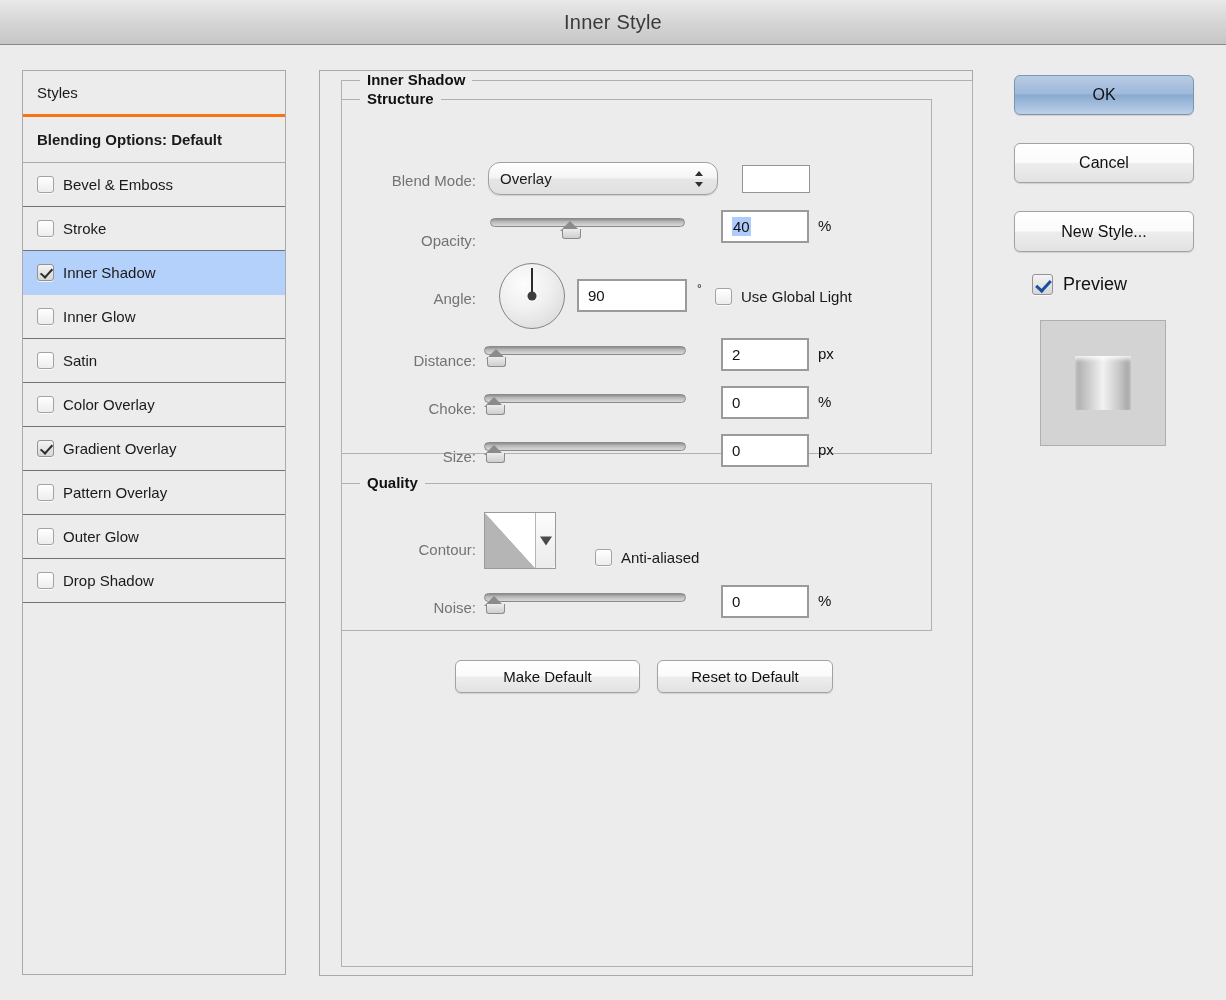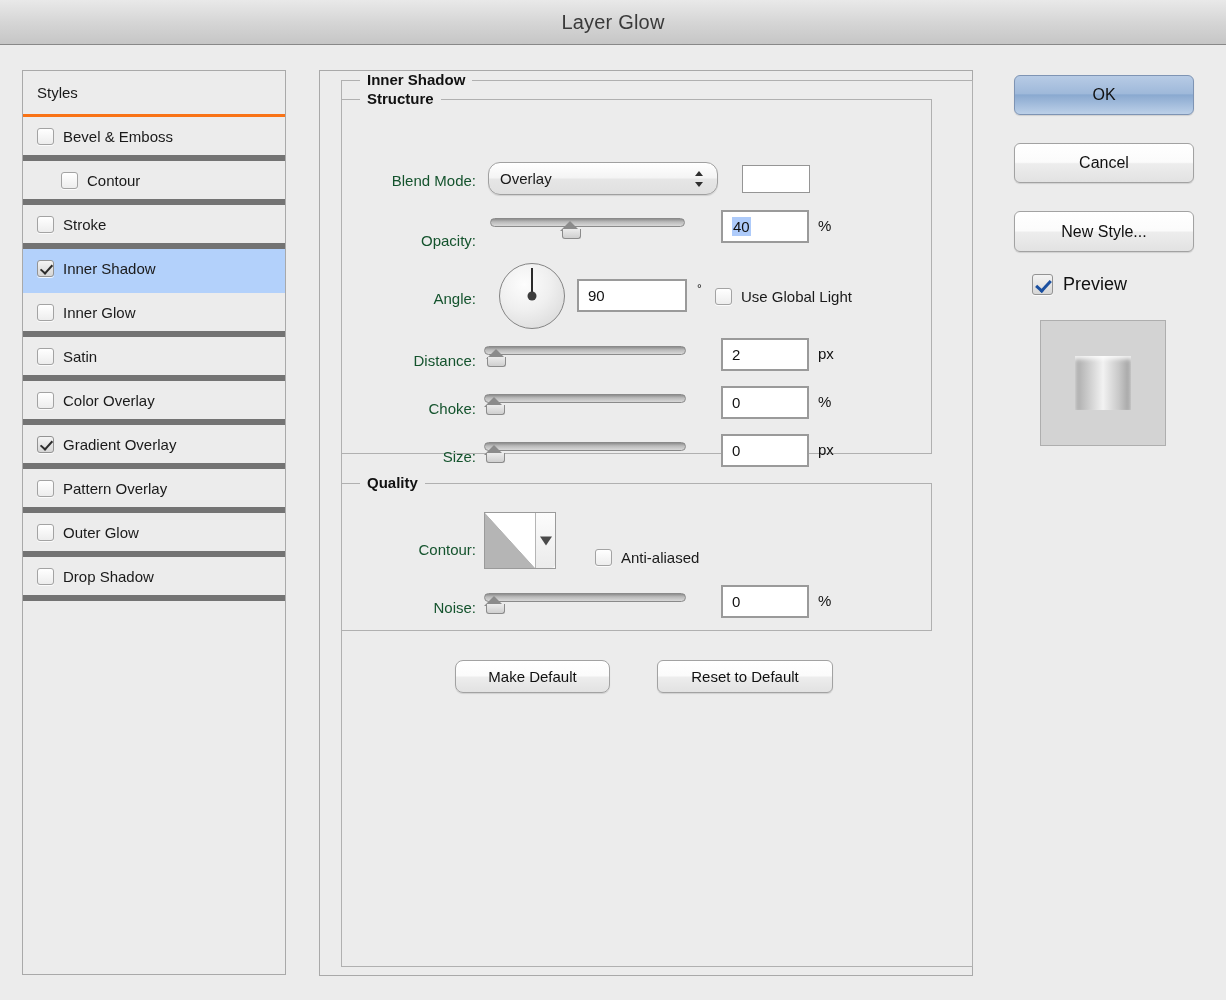--- a/index.html
+++ b/index.html
@@ -55,21 +55,21 @@
     font-weight: bold;
     font-size: 15px;
     background: #ececec;
   }
 
   .fx-list { background: #ececec; }
   .fx-item {
     height: 44px;
     display: flex; align-items: center;
     padding-left: 14px;
-    border-bottom: 6px solid #737373;
+    border-bottom: 1px solid #737373;
     background: #ececec;
     position: relative;
   }
   .fx-item.indent { padding-left: 38px; }
   .fx-item.selected { background: #b3d1fb; border-bottom-color: #b3d1fb; }
   .fx-label { margin-left: 9px; font-size: 15px; }
 
   
   .cb {
     width: 17px; height: 17px;
@@ -120,21 +120,21 @@
     color: #111;
   }
 
   #grp-inner { left: 21px; top: 9px; width: 632px; height: 887px; }
   #grp-structure { left: 21px; top: 28px; width: 591px; height: 355px; }
   #grp-quality { left: 21px; top: 412px; width: 591px; height: 148px; }
   .rlabel {
     position: absolute;
     text-align: right;
     font-size: 15px;
-    color: #14532d;
+    color: #737373;
   }
 
   
   .popup {
     position: absolute;
     width: 230px; height: 33px;
     border: 1px solid #a0a0a0;
     border-radius: 12px;
     background: linear-gradient(to bottom, #ffffff 0%, #f4f4f4 48%, #e6e6e6 52%, #e0e0e0 100%);
     box-shadow: 0 1px 1px rgba(0,0,0,.12);
@@ -286,21 +286,21 @@
     color: #101010;
   }
   .btn.default {
     background: linear-gradient(to bottom, #b7cbe5 0%, #9fb9da 46%, #8aa9d0 50%, #bcd0e8 100%);
     border-color: #7e94b4;
   }
 
   #btn-ok { left: 1014px; top: 75px; width: 180px; height: 40px; }
   #btn-cancel { left: 1014px; top: 143px; width: 180px; height: 40px; }
   #btn-newstyle { left: 1014px; top: 211px; width: 180px; height: 41px; }
-  #btn-makedefault { left: 455px; top: 660px; width: 155px; height: 33px; font-size: 15px; border-radius: 8px; }
+  #btn-makedefault { left: 455px; top: 660px; width: 185px; height: 33px; font-size: 15px; }
   #btn-resetdefault { left: 657px; top: 660px; width: 176px; height: 33px; font-size: 15px; }
 
   
   .preview-row {
     position: absolute;
     left: 1032px; top: 274px;
     display: flex; align-items: center; gap: 10px;
   }
   .preview-label { font-size: 18px; color: #111; }
   .cb-lg { width: 21px; height: 21px; }
@@ -317,35 +317,34 @@
   .preview-inner {
     width: 56px; height: 54px;
     background: linear-gradient(to right, #a9a9a9 0%, #c9c9c9 22%, #f2f2f2 50%, #c9c9c9 78%, #9f9f9f 100%);
     box-shadow: inset 0 3px 4px rgba(255,255,255,.85);
   }
 </style>
 </head>
 <body>
 
 <div class="titlebar">
-  <div class="titlebar-text">Layer Glow</div>
+  <div class="titlebar-text">Inner Style</div>
 </div>
 
 <div class="styles-panel">
   <div class="styles-head">
     <span class="styles-head-label">Styles</span>
   </div>
+  <div class="blend-row">
+    <span>Blending Options: Default</span>
+  </div>
   <div class="fx-list" id="fx-list">
       <div class="fx-item">
         <span class="cb"></span>
         <span class="fx-label">Bevel &amp; Emboss</span>
-      </div>
-      <div class="fx-item indent">
-        <span class="cb"></span>
-        <span class="fx-label">Contour</span>
       </div>
       <div class="fx-item">
         <span class="cb"></span>
         <span class="fx-label">Stroke</span>
       </div>
       <div class="fx-item selected">
         <span class="cb checked"></span>
         <span class="fx-label">Inner Shadow</span>
       </div>
       <div class="fx-item">

